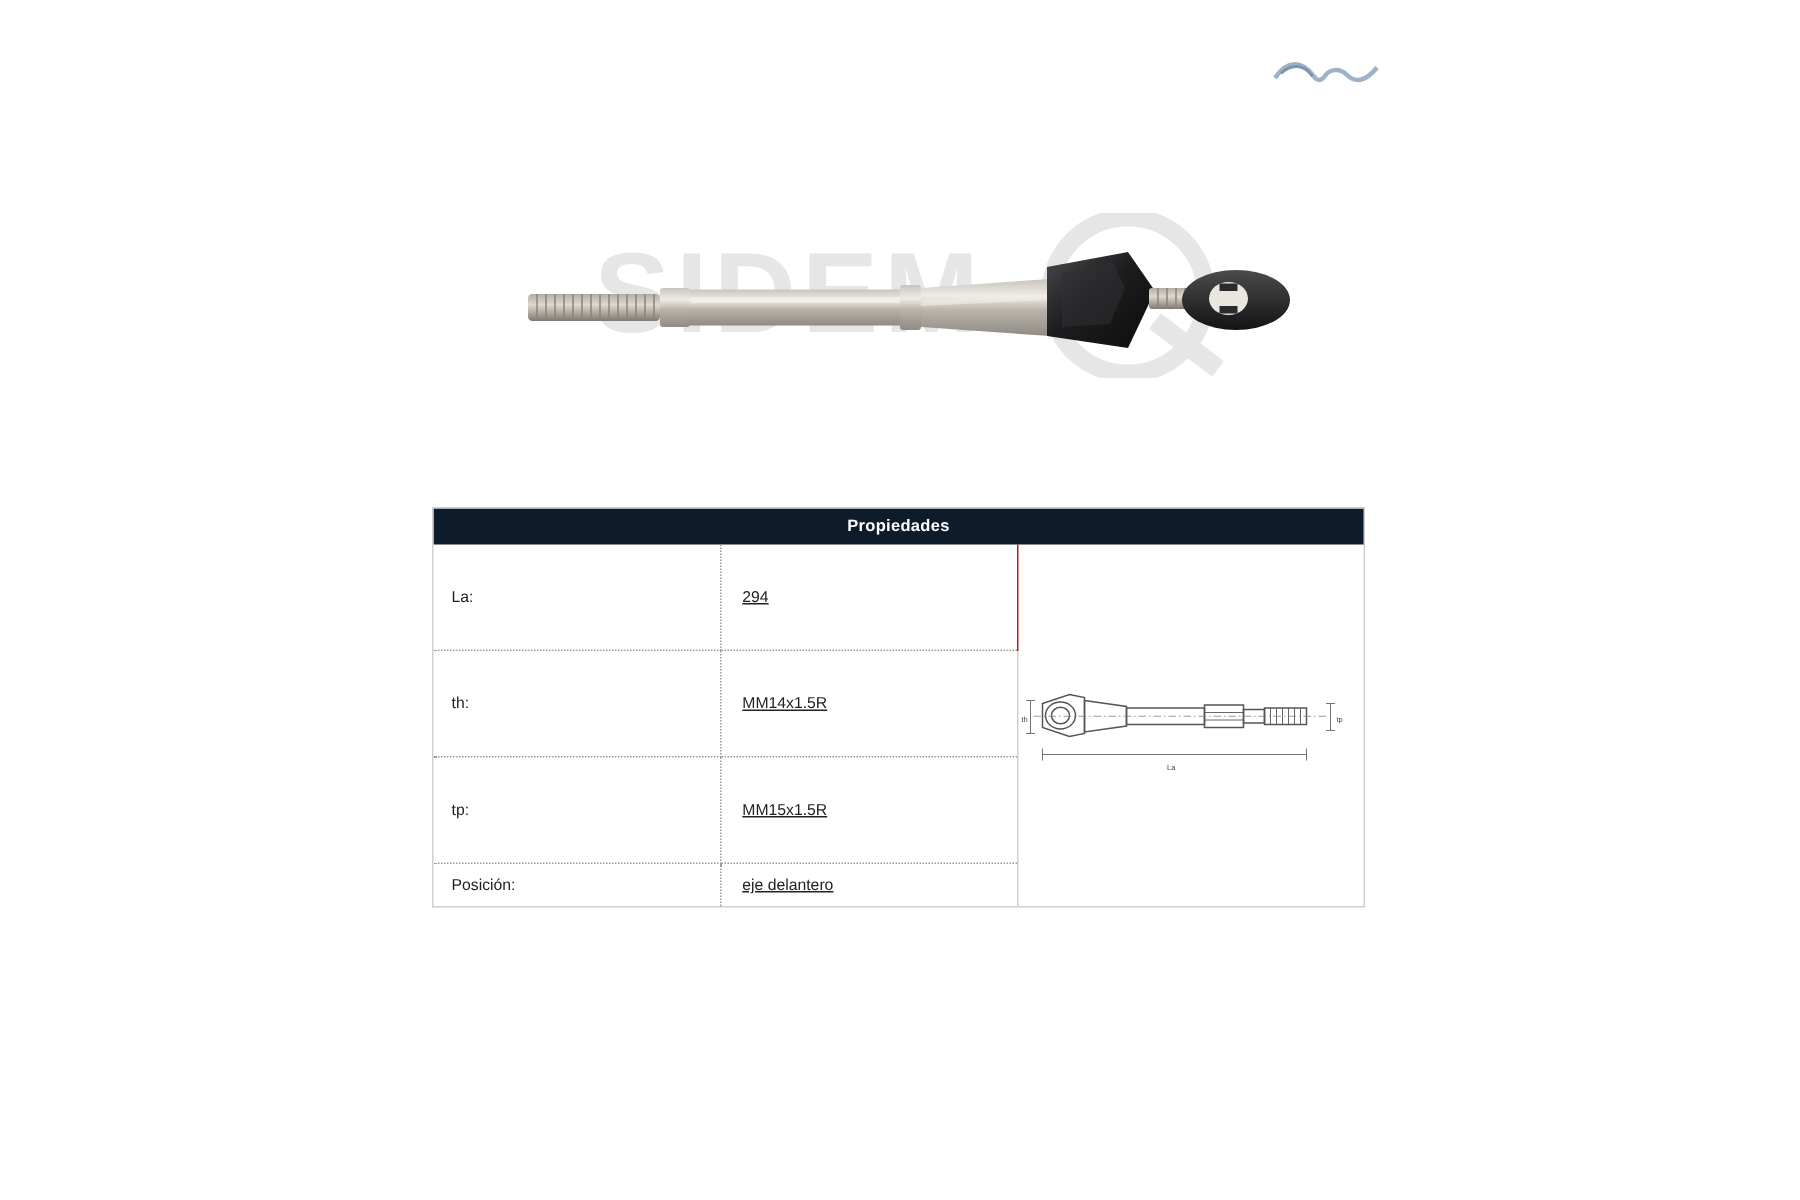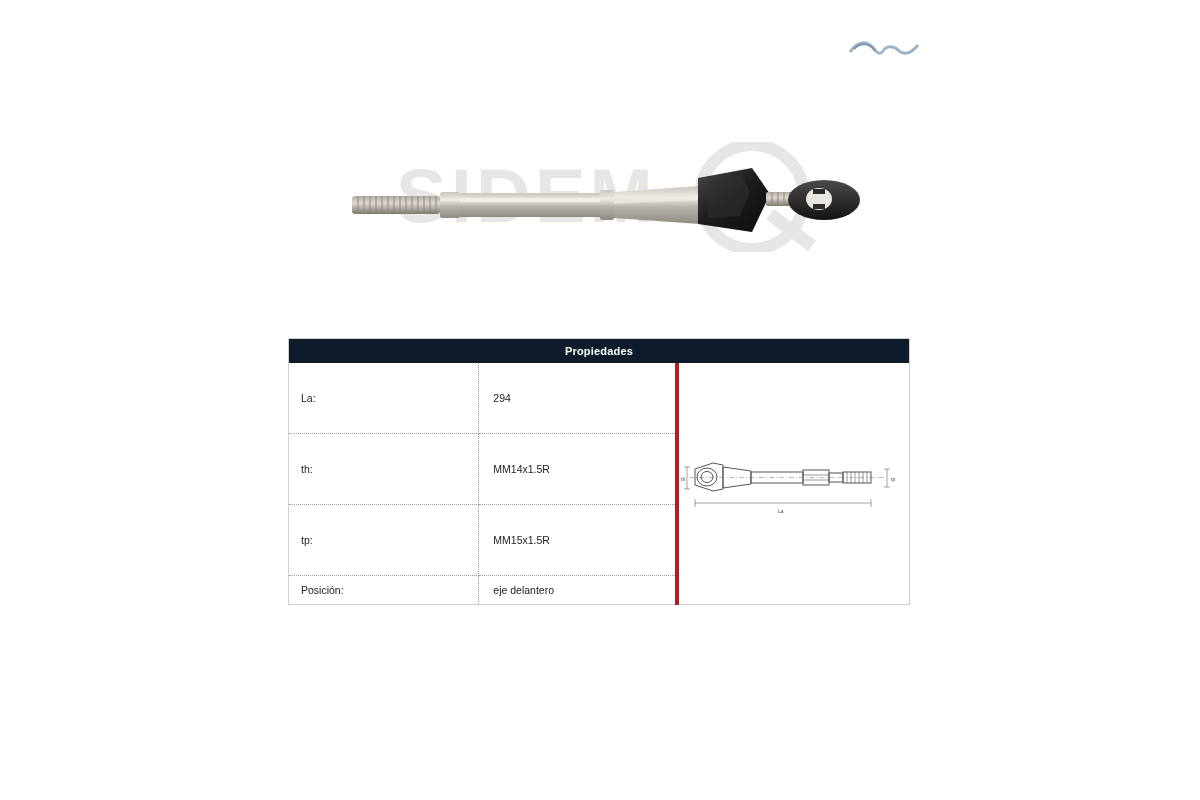--- a/index.html
+++ b/index.html
@@ -76,22 +76,23 @@
     padding: 8px 0 8px 12px;
     font-weight: normal;
     color: #111;
     border-right: 1px dotted #9a9a9a;
     border-bottom: 1px dotted #9a9a9a;
   }
   .prop-value {
     width: 186px;
     padding: 8px 0 8px 14px;
     color: #222;
-    border-right: 4px solid #b91c1c;
+    border-right: 1px solid #b91c1c;
     border-bottom: 1px dotted #9a9a9a;
+    text-decoration: underline;
   }
   tr.last-row .prop-label,
   tr.last-row .prop-value { border-bottom: none; }
   .drawing-cell {
     border-left: 1px solid #cfcfcf;
     padding: 0;
     text-align: center;
     vertical-align: middle;
   }
   .row-tall .prop-label, .row-tall .prop-value { height: 54px; }

